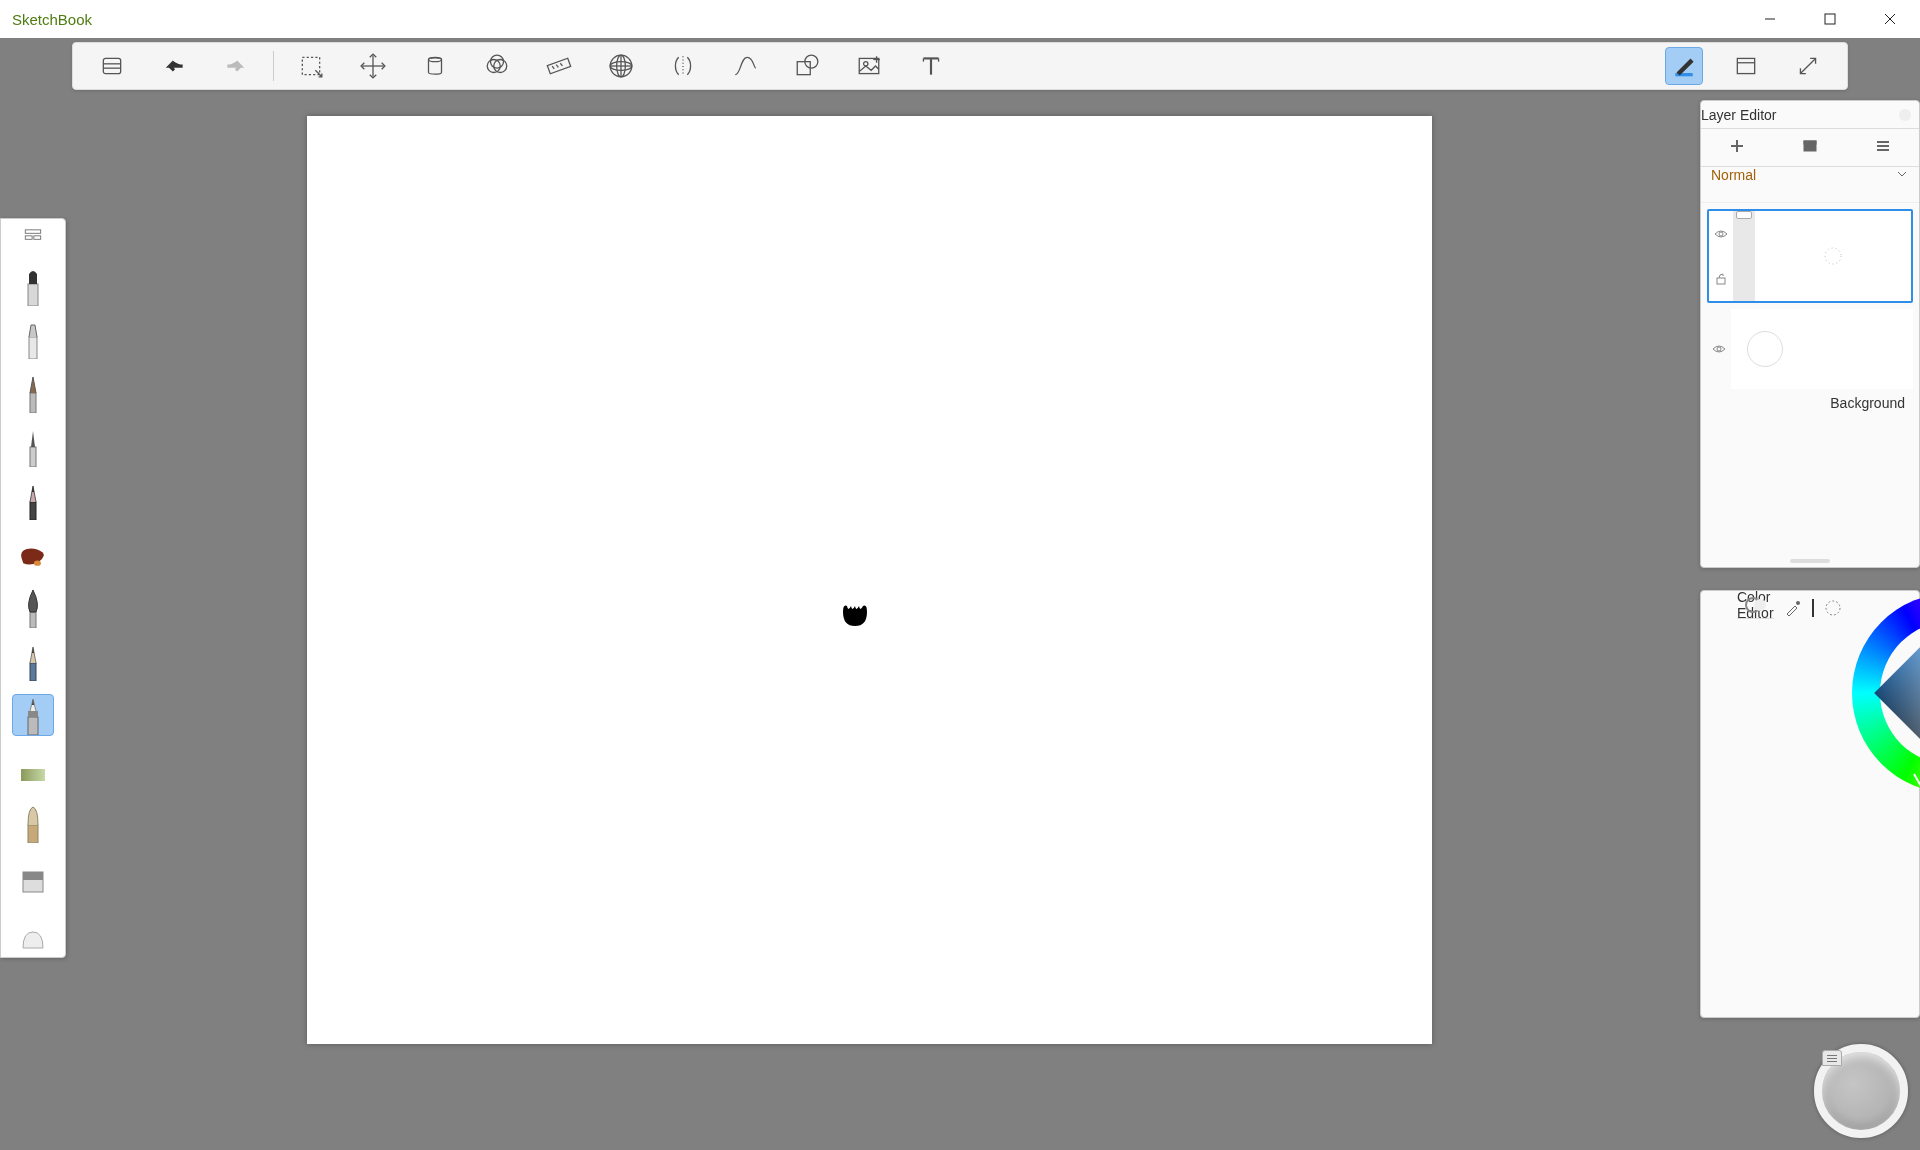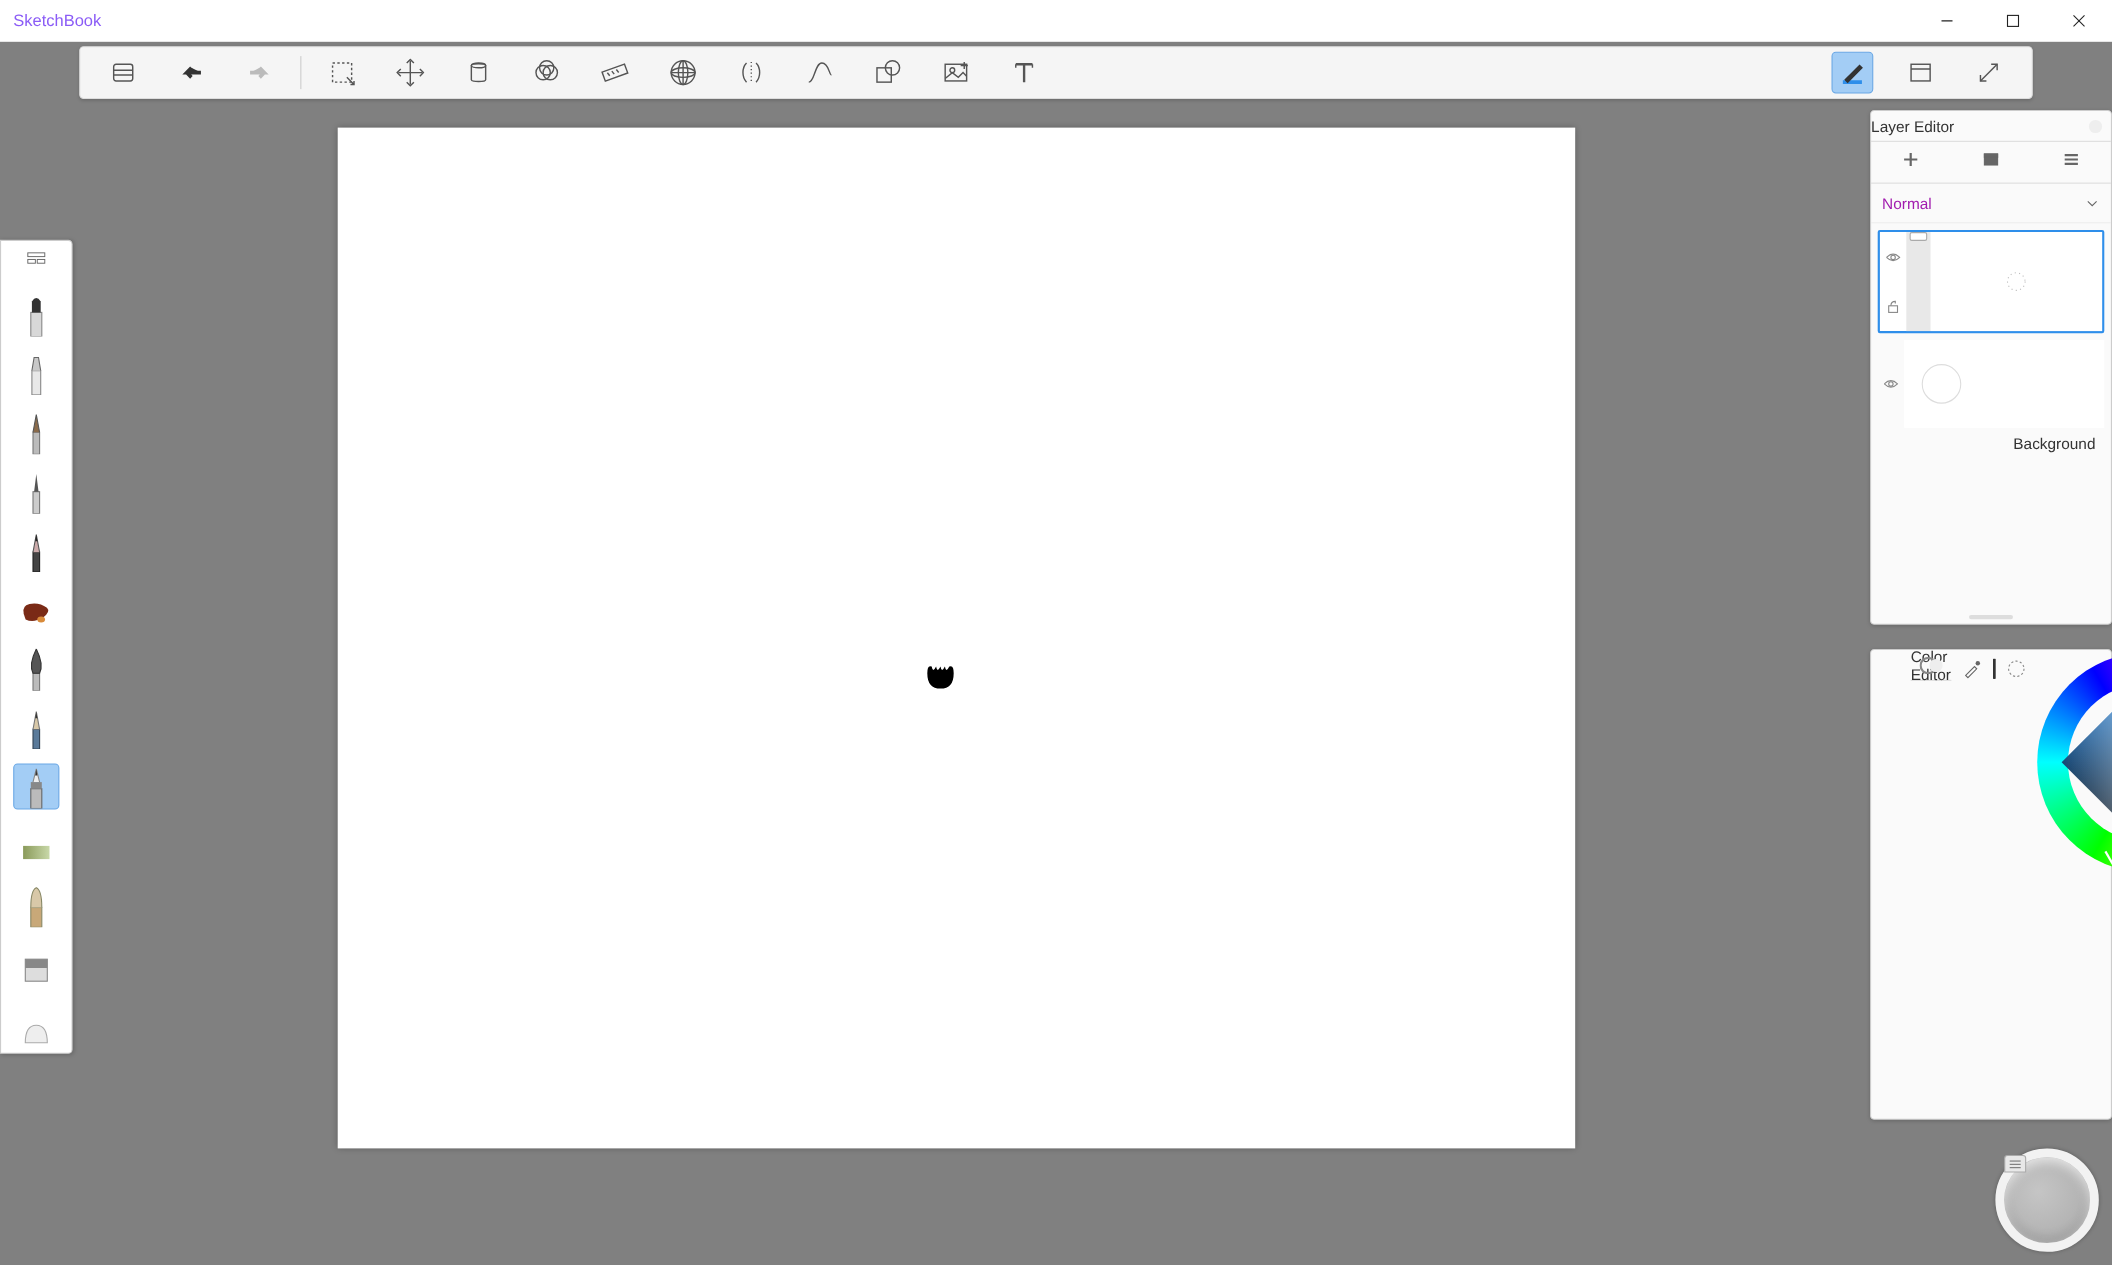--- a/index.html
+++ b/index.html
@@ -1,18 +1,18 @@
 <!DOCTYPE html>
 <html><head>
 <meta charset="utf-8">
 <style>
 * { margin: 0; padding: 0; box-sizing: border-box; font-family: "Segoe UI", Arial, sans-serif; }
 html, body { width: 1920px; height: 1150px; overflow: hidden; background: #808080; }
 .titlebar { position: absolute; top: 0; left: 0; right: 0; height: 38px; background: #fff; display: flex; align-items: center; padding-left: 12px; }
-.titlebar-title { font-size: 15px; color: #8b5cf6; }
+.titlebar-title { font-size: 15px; color: #4d7c0f; }
 .titlebar-controls { position: absolute; right: 0; top: 0; height: 38px; display: flex; }
 .titlebar-btn { width: 60px; height: 38px; display: flex; align-items: center; justify-content: center; color: #222; }
 .titlebar-btn svg { width: 14px; height: 14px; stroke: #222; stroke-width: 1; fill: none; }
 
 .toolbar { position: absolute; top: 42px; left: 72px; right: 72px; height: 48px; background: #f5f5f5; border: 1px solid #ddd; border-radius: 4px; display: flex; align-items: center; padding: 0 8px; box-shadow: 0 1px 3px rgba(0,0,0,0.15);}
 .tb-btn { width: 38px; height: 38px; display: flex; align-items: center; justify-content: center; margin: 0 12px; color: #555; }
 .tb-btn svg { width: 26px; height: 26px; stroke: #555; fill: none; stroke-width: 1.2; }
 .tb-btn.active { background: #a3cdf5; border: 1px solid #6ba8e5; border-radius: 4px; }
 .tb-btn.active svg { stroke: #333; }
 .tb-sep { width: 1px; height: 30px; background: #ccc; margin: 0 6px; }
@@ -29,21 +29,21 @@
 .canvas .stroke { position: absolute; top: 482px; left: 532px; width: 34px; height: 34px; }
 
 .panel { position: absolute; background: #fafafa; border: 1px solid #ccc; border-radius: 4px; box-shadow: 0 1px 4px rgba(0,0,0,0.2); }
 .panel-header { height: 28px; display: flex; align-items: center; border-bottom: 1px solid #ddd; font-size: 14px; color: #333; position: relative; }
 .panel-header .dot { position: absolute; right: 8px; top: 8px; width: 12px; height: 12px; border-radius: 50%; background: #eee; }
 .panel-header .left-dot { position: absolute; left: 8px; top: 6px; width: 16px; height: 16px; }
 
 .layer-panel { top: 100px; right: 0; width: 220px; height: 468px; }
 .layer-toolbar { height: 38px; display: flex; align-items: center; justify-content: space-around; border-bottom: 1px solid #ddd; }
 .layer-toolbar svg { width: 18px; height: 18px; stroke: #666; fill: #666; }
-.blend-row { height: 36px; display: flex; align-items: center; justify-content: space-between; padding: 0 10px; font-size: 14px; color: #a21caf; border-bottom: 1px solid #eee; }
+.blend-row { height: 36px; display: flex; justify-content: space-between; padding: 0 10px; font-size: 14px; color: #a16207; border-bottom: 1px solid #eee; }
 .blend-row svg { width: 14px; height: 14px; stroke: #666; fill: none; }
 .layer-list { flex: 1; padding: 6px; }
 .layer-row { display: flex; align-items: stretch; margin-bottom: 6px; height: 94px; border-radius: 2px; }
 .layer-row.selected { border: 2px solid #2e8eea; background: #fff; }
 .layer-row .side { width: 24px; display: flex; flex-direction: column; justify-content: space-around; align-items: center; }
 .layer-row .side svg { width: 14px; height: 14px; stroke: #888; fill: none; }
 .layer-row .opacity-strip { width: 22px; background: #e8e8e8; position: relative; }
 .layer-row .opacity-strip .knob { position: absolute; top: 0; left: 3px; width: 16px; height: 8px; background: #fff; border: 1px solid #aaa; border-radius: 2px; }
 .layer-row .thumb { flex: 1; display: flex; align-items: center; justify-content: center; background: #fff; }
 .layer-row .thumb svg { width: 24px; height: 24px; stroke: #bbb; }

